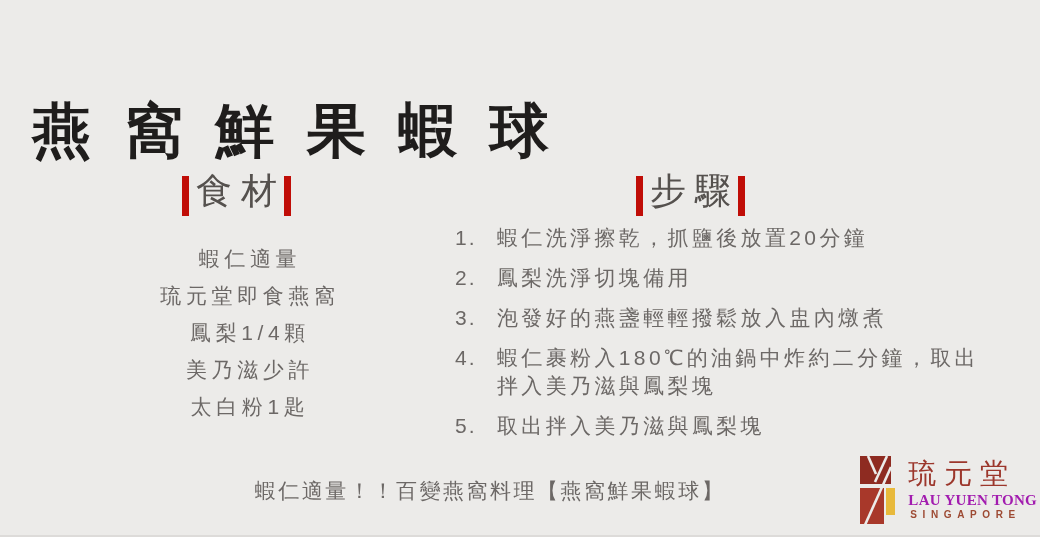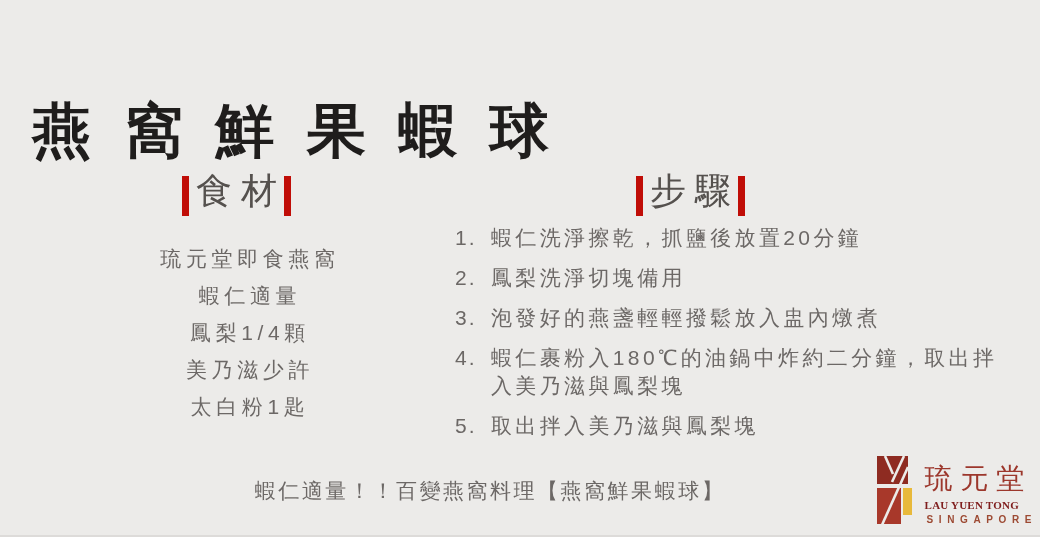--- a/index.html
+++ b/index.html
@@ -71,20 +71,21 @@
     margin-bottom:12px;
     line-height:28px;
   }
   .step-num{
     flex:0 0 36px;
     letter-spacing:0.1em;
   }
   .step-text{
     flex:1;
     letter-spacing:0.16em;
+    margin-left:6px;
   }
 
   .tagline{
     position:absolute;
     left:0; right:60px;
     top:477px;
     text-align:center;
     color:#6C6866;
     font-size:21px;
     letter-spacing:0.12em;
@@ -94,36 +95,36 @@
   .logo{
     position:absolute;
     right:3px; bottom:4px;
     display:flex;
     align-items:stretch;
     gap:8px;
   }
   .logo-text{
     display:flex;
     flex-direction:column;
-    justify-content:center;
+    justify-content:flex-start;
     padding-top:2px;
   }
   .brand-cn{
     font-family:"Liberation Serif", serif;
     font-size:28px;
     color:#9C372C;
     letter-spacing:0.28em;
     margin-right:-0.28em;
     white-space:nowrap;
     line-height:34px;
   }
   .brand-en{
-    font-size:11px;
+    font-size:15px;
     font-weight:bold;
-    color:#7f1d1d;
+    color:#a21caf;
     letter-spacing:0.02em;
     white-space:nowrap;
     line-height:18px;
     font-family:"Liberation Serif", serif;
   }
   .brand-region{
     font-size:10px;
     font-weight:bold;
     color:#9D4A33;
     letter-spacing:0.56em;
@@ -143,22 +144,22 @@
   <span class="bar"></span>
 </div>
 
 <div class="section-head head-steps">
   <span class="bar"></span>
   <span class="section-title">步驟</span>
   <span class="bar"></span>
 </div>
 
 <div class="ingredients-list">
+  <div class="ing-item">蝦仁適量</div>
   <div class="ing-item">琉元堂即食燕窩</div>
-  <div class="ing-item">蝦仁適量</div>
   <div class="ing-item">鳳梨1/4顆</div>
   <div class="ing-item">美乃滋少許</div>
   <div class="ing-item">太白粉1匙</div>
 </div>
 
 <div class="steps-list">
   <div class="step-row">
     <span class="step-num">1.</span>
     <span class="step-text">蝦仁洗淨擦乾，抓鹽後放置20分鐘</span>
   </div>

